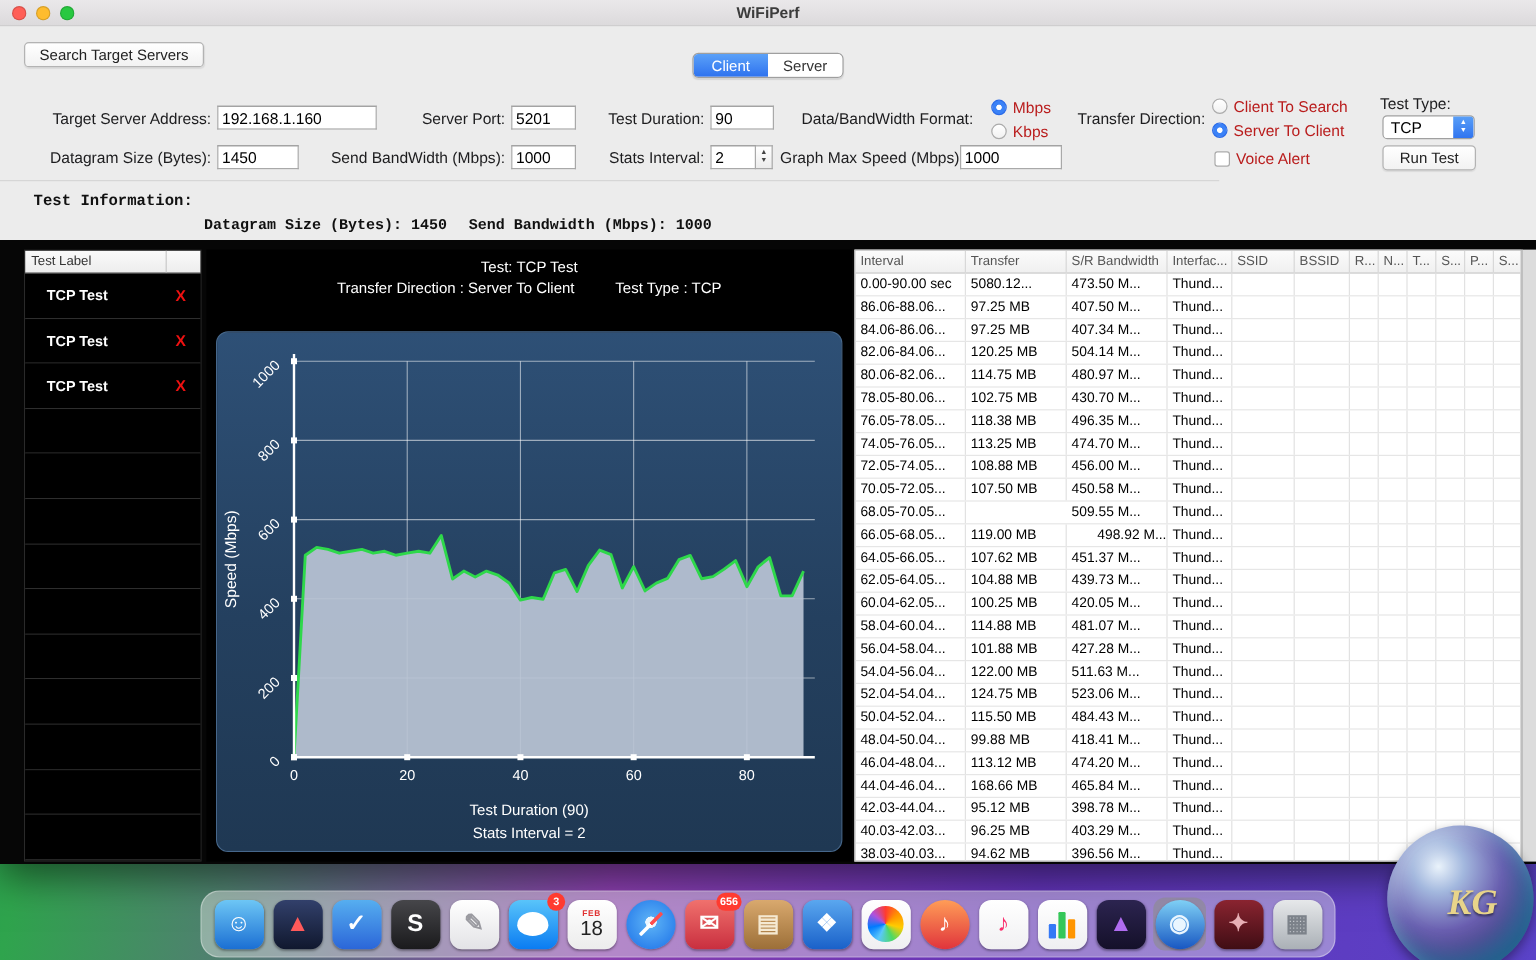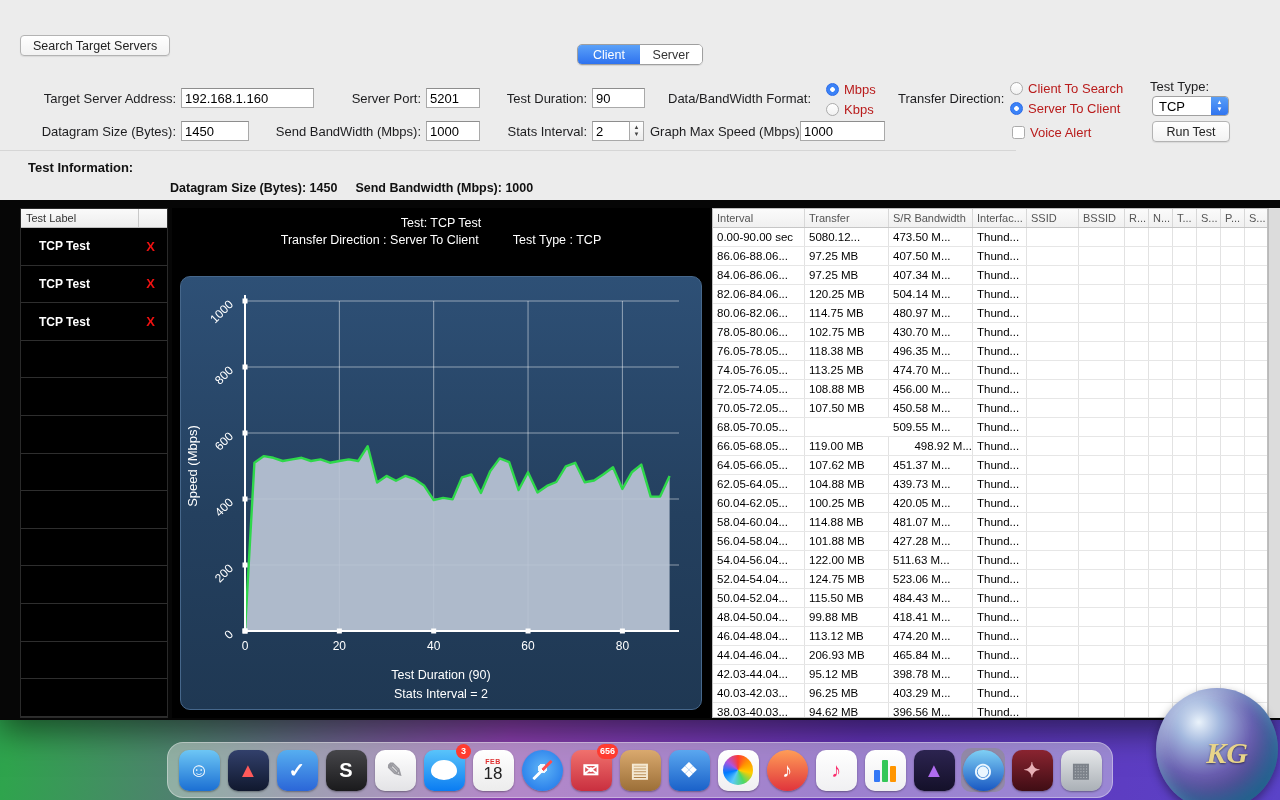--- a/index.html
+++ b/index.html
@@ -27,21 +27,21 @@
   .field{height:20px;border:1px solid #a9a9a9;border-top-color:#8d8d8d;background:#fff;font-size:13px;padding:0 3px;color:#000;font-family:"Liberation Sans",sans-serif;}
   .radio-row{position:absolute;display:flex;align-items:center;gap:5px;height:16px;}
   .radio{width:13px;height:13px;border-radius:50%;border:1px solid #ababab;background:linear-gradient(#fff,#f1f1f1);flex:none;}
   .radio.checked{border-color:#2a6ae8;background:radial-gradient(circle,#ffffff 0 2px,#3b82f7 2.6px 100%);}
   .rlabel{font-size:13px;color:#b91c1c;white-space:nowrap;}
   .checkbox{width:13px;height:13px;border:1px solid #ababab;border-radius:2.5px;background:#fff;flex:none;}
   .stepper{width:14px;height:20px;border:1px solid #a9a9a9;border-left:none;background:linear-gradient(#fff,#ececec);display:flex;flex-direction:column;align-items:center;justify-content:center;font-size:6px;color:#444;line-height:7px;}
   .popup{display:flex;align-items:center;height:20px;border:1px solid #a0a0a0;background:#fff;border-radius:4px;overflow:hidden;}
   .popup .ptext{flex:1;font-size:13px;padding:0 6px;color:#000;}
   .popup .pcap{width:17px;height:20px;background:linear-gradient(#5ba1f8,#2e72ef);display:flex;flex-direction:column;align-items:center;justify-content:center;color:#fff;font-size:6px;line-height:7px;}
-  .test-info{position:absolute;left:0;top:128px;width:1016px;height:50px;border-top:1px solid #d6d6d6;}
+  .test-info{position:absolute;left:0;top:128px;width:1016px;height:50px;border-top:1px solid #d6d6d6;font-family:Liberation Mono, monospace;}
   .ti-label{position:absolute;left:28px;top:9px;font-size:13px;font-weight:bold;color:#111;}
   .ti-line{position:absolute;left:170px;display:flex;gap:18px;font-size:12.5px;font-weight:bold;color:#111;white-space:nowrap;}
   
   .content{position:absolute;left:0;top:200px;width:1280px;height:520px;background:#060606;}
   .left-panel{position:absolute;left:20px;top:8px;width:148px;height:510px;background:#000;display:flex;flex-direction:column;border:1px solid #2a2a2a;}
   .list-header{height:19px;background:linear-gradient(#fafafa,#ededed);border-bottom:1px solid #bdbdbd;display:flex;align-items:center;font-size:11px;color:#333;position:relative;flex:none;}
   .list-header .lh-text{padding-left:5px;}
   .list-header .lh-div{position:absolute;right:28px;top:0;width:1px;height:100%;background:#c9c9c9;}
   .test-row{flex:1;border-bottom:1px solid #2e2e2e;display:flex;align-items:center;position:relative;background:#000;}
   .test-row .t-label{color:#fff;font-size:12px;font-weight:bold;padding-left:18px;}
@@ -85,20 +85,28 @@
     display:flex;align-items:center;justify-content:center;}
   .watermark span{font-family:"Liberation Serif",serif;font-style:italic;font-weight:bold;font-size:30px;color:#e8d48a;
     text-shadow:0 1px 2px rgba(0,0,0,.5);transform:translate(10px,4px);}
 </style>
 </head>
 <body>
 
 <div class="desktop">
   <div class="window">
 
+    <div class="titlebar">
+      <div class="traffic">
+        <span class="tl red"></span>
+        <span class="tl yellow"></span>
+        <span class="tl green"></span>
+      </div>
+      <div class="win-title">WiFiPerf</div>
+    </div>
 
     <div class="form-area">
       <button class="btn search-btn">Search Target Servers</button>
 
       <div class="segmented">
         <div class="seg sel">Client</div>
         <div class="seg">Server</div>
       </div>
 
       <div class="fgroup" style="left:30px;top:66px;">
@@ -582,21 +590,21 @@
               <div class="c" style="width: 46px;"></div>
               <div class="c" style="width: 24px;"></div>
               <div class="c" style="width: 24px;"></div>
               <div class="c" style="width: 24px;"></div>
               <div class="c" style="width: 24px;"></div>
               <div class="c" style="width: 24px;"></div>
               <div class="c" style="width: 24px;"></div>
             </div>
             <div class="res-row">
               <div class="c" style="width: 92px;">44.04-46.04...</div>
-              <div class="c" style="width: 84px;">206.93 MB</div>
+              <div class="c" style="width: 84px;">168.66 MB</div>
               <div class="c" style="width: 84px;">465.84 M...</div>
               <div class="c" style="width: 54px;">Thund...</div>
               <div class="c" style="width: 52px;"></div>
               <div class="c" style="width: 46px;"></div>
               <div class="c" style="width: 24px;"></div>
               <div class="c" style="width: 24px;"></div>
               <div class="c" style="width: 24px;"></div>
               <div class="c" style="width: 24px;"></div>
               <div class="c" style="width: 24px;"></div>
               <div class="c" style="width: 24px;"></div>

